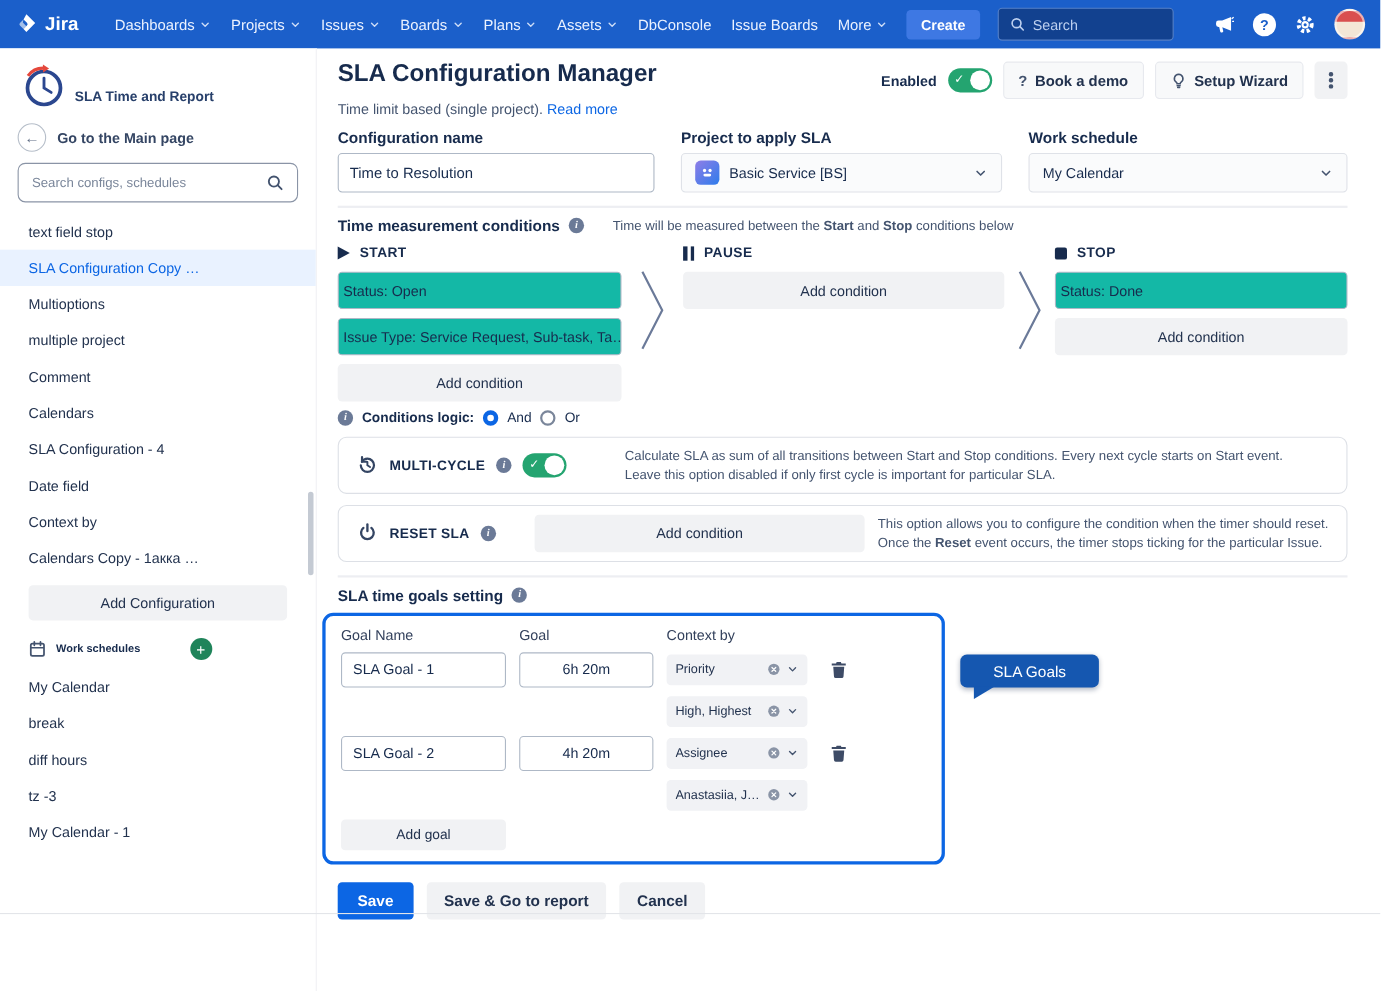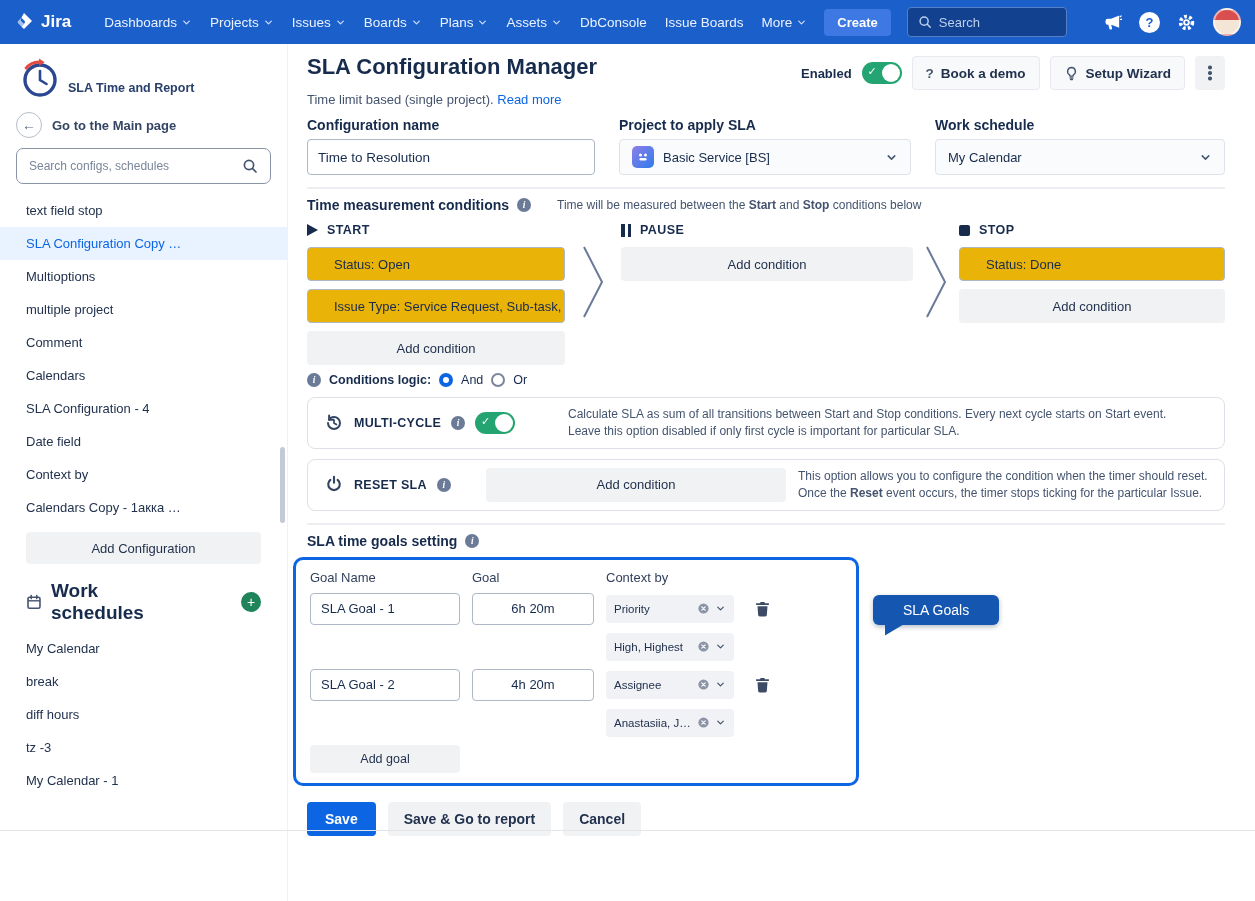--- a/index.html
+++ b/index.html
@@ -36,21 +36,21 @@
   .side-search { margin:4px 16px 2px; height:36px; border:1px solid #8A94A6; border-radius:7px; display:flex; align-items:center; padding:0 12px; gap:8px; }
   .side-search input { flex:1; border:none; outline:none; font-size:12px; color:#172B4D; }
   .side-search input::placeholder { color:#7A869A; }
   .side-search svg { width:16px; height:16px; color:#44546F; flex-shrink:0; }
   .cfg-list { margin-top:10px; }
   .cfg-item { height:33px; display:flex; align-items:center; padding-left:26px; font-size:13px; color:#22324E; white-space:nowrap; overflow:hidden; cursor:pointer; }
   .cfg-item.selected { background:#E9F2FF; color:#0C66E4; }
   .add-config { display:block; margin:8px 26px 0; height:32px; width:calc(100% - 52px); background:#F1F2F4; border:none; border-radius:4px; font-size:13px; color:#22324E; }
   .ws-header { display:flex; align-items:center; gap:9px; padding:16px 26px 8px; }
   .ws-header svg { width:16px; height:16px; color:#44546F; }
-  .ws-title { font-size:19px; font-weight:bold; }
+  .ws-title { font-size:10px; font-weight:bold; }
   .ws-plus { width:20px; height:20px; border-radius:50%; background:#1F845A; color:#fff; font-size:14px; display:flex; align-items:center; justify-content:center; margin-left:36px; border:none; padding:0; }
   .ws-plus::after { content:"+"; }
   .sb-scroll { position:absolute; right:2px; top:403px; width:5px; height:76px; background:#C4CAD3; border-radius:3px; }
 
   
   .main { position:absolute; top:44px; left:289px; right:0; bottom:0; padding:10px 30px 0 18px; }
   .header-row { display:flex; align-items:flex-start; }
   .page-title { font-size:22px; font-weight:bold; }
   .header-controls { margin-left:auto; display:flex; align-items:center; gap:10px; margin-top:2px; }
   .enabled-label { font-size:13px; font-weight:600; }
@@ -86,21 +86,21 @@
   .col-pause { width:292px; }
   .col-stop { flex:1; }
   .cond-gap { display:flex; justify-content:center; }
   .gap1 { width:56px; } .gap2 { width:46px; }
   .cond-gap svg { margin-top:22px; }
   .cond-label { display:flex; align-items:center; gap:9px; font-size:12.5px; font-weight:bold; letter-spacing:.4px; height:18px; }
   .play-ic { width:0; height:0; border-left:11px solid #172B4D; border-top:6.5px solid transparent; border-bottom:6.5px solid transparent; }
   .pause-ic { display:flex; gap:3px; }
   .pause-ic i { width:3.5px; height:13px; background:#172B4D; }
   .stop-ic { width:11px; height:11px; background:#172B4D; border-radius:2px; }
-  .cond-input { height:34px; border:1px solid #AEB8C6; border-radius:4px; display:flex; align-items:center; padding:0 26px; font-size:13px; margin-top:8px; background:#eab308; white-space:nowrap; overflow:hidden; }
+  .cond-input { height:34px; border:1px solid #AEB8C6; border-radius:4px; display:flex; align-items:center; padding:0 4px; font-size:13px; margin-top:8px; background:#14b8a6; white-space:nowrap; overflow:hidden; }
   .btn-gray { height:34px; background:#F1F2F4; border:none; border-radius:4px; font-size:13px; color:#22324E; width:100%; margin-top:8px; }
 
   .logic-row { display:flex; align-items:center; gap:8px; margin-top:8px; font-size:12.5px; }
   .logic-label { font-weight:bold; }
   .radio { width:14px; height:14px; border-radius:50%; background:#fff; flex-shrink:0; cursor:pointer; }
   .radio.on { border:4.2px solid #0C66E4; }
   .radio.off { border:2px solid #7A869A; }
 
   .opt-box { border:1px solid #DDE0E6; border-radius:8px; margin-top:10px; padding:8px 16px; display:flex; align-items:center; gap:12px; }
   .opt-name { font-size:12.5px; font-weight:bold; letter-spacing:.3px; white-space:nowrap; }

